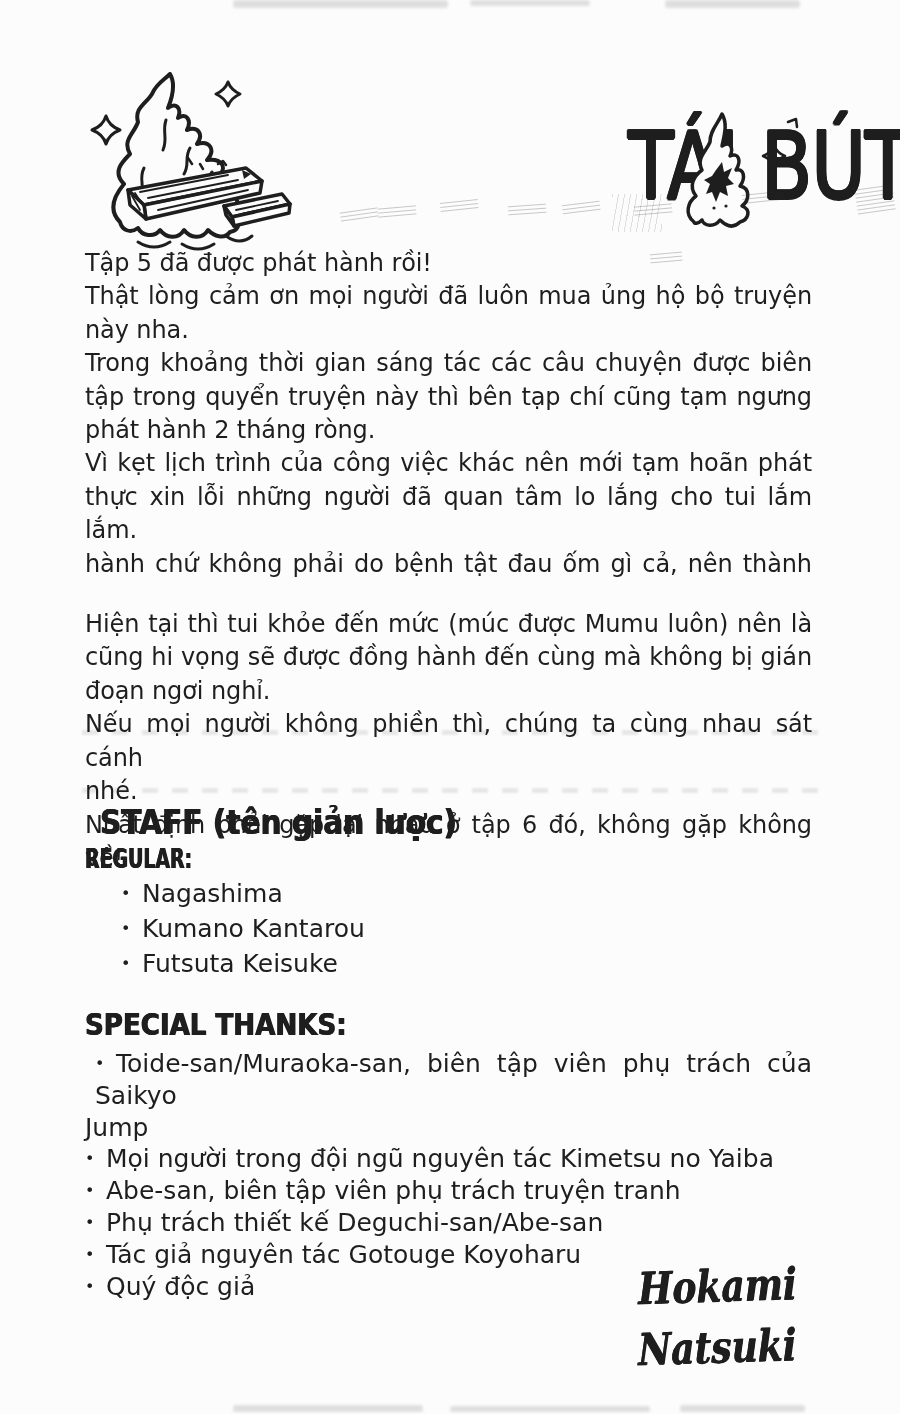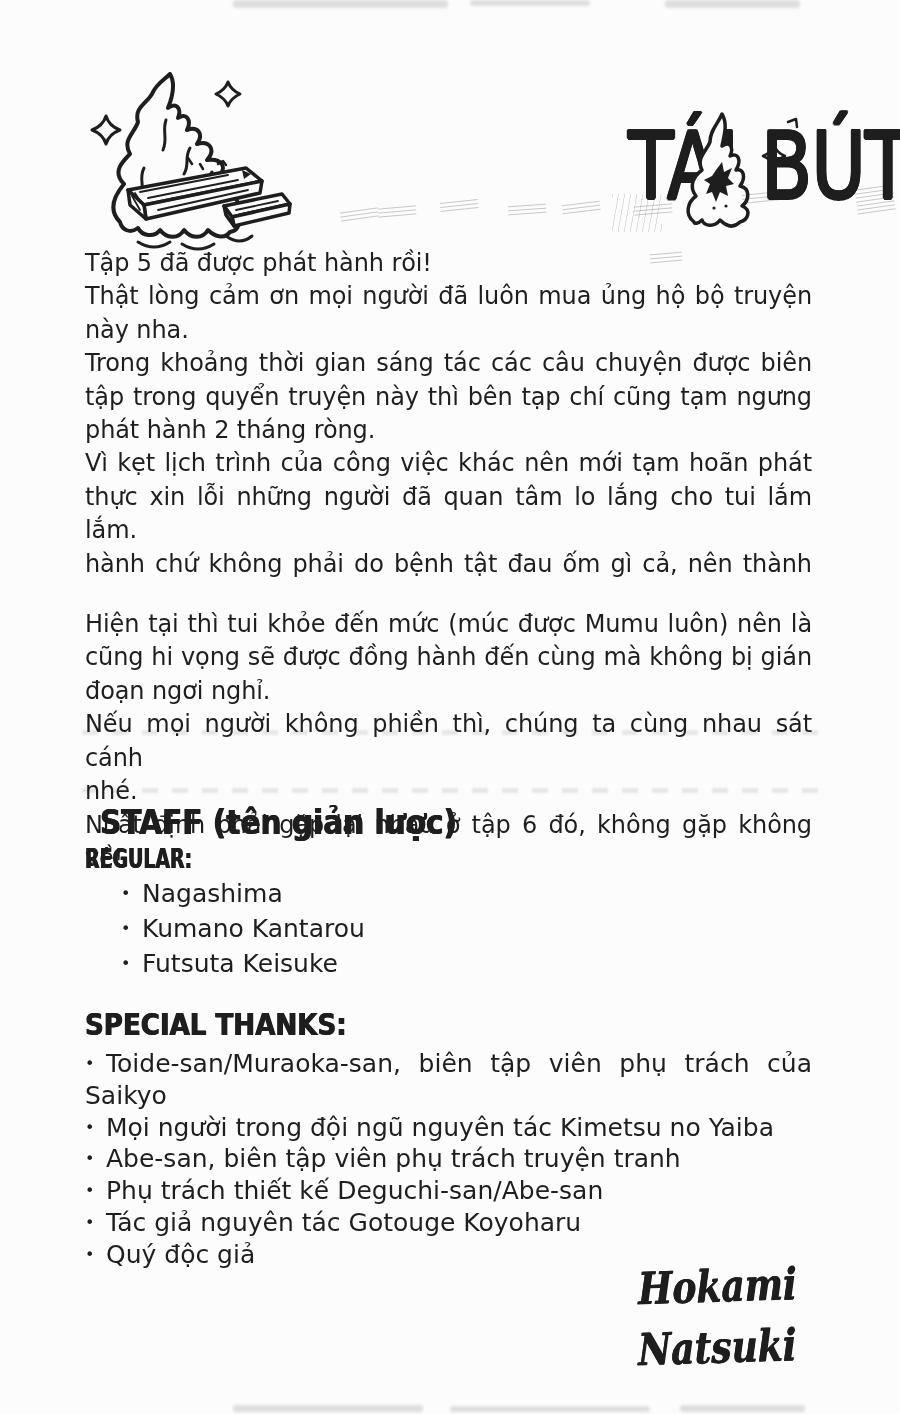--- a/index.html
+++ b/index.html
@@ -58,21 +58,21 @@
   #staff-heading{left:100px;top:802px;font-size:34px;line-height:40px;text-align:center;}
   #staff-heading .hd-inner{transform:scaleX(.87);}
   #regular-label{left:85px;top:842px;font-size:27px;line-height:34px;}
   #regular-label .hd-inner{transform:scaleX(.70);}
   #staff-list{left:85px;top:876px;width:727px;font-size:25px;margin-left:36px;}
   #staff-list .li{line-height:35px;}
   #thanks-heading{left:85px;top:1005px;font-size:30px;line-height:40px;}
   #thanks-heading .hd-inner{transform:scaleX(.87);}
   #thanks-list{left:85px;top:1048px;width:727px;font-size:25px;}
   #thanks-list .li{line-height:31.8px;}
-  .li.j{text-align:justify;text-align-last:justify;}
+  .li.j{text-align:justify;text-align-last:justify;margin-left:10px;}
   .blt{display:inline-block;width:21px;font-size:16px;vertical-align:3px;}
 
   
   #signature{
     left:638px;top:1258px;width:230px;
     font-family:"DejaVu Serif",serif;font-style:italic;font-weight:bold;
     font-size:44px;line-height:61px;
   }
   #signature .sig-line{display:inline-block;transform:scaleX(.82) rotate(-1.5deg);transform-origin:0 50%;
     text-shadow:.8px 0 0,0 .5px 0;}
@@ -195,20 +195,21 @@
 <div id="staff-list" class="abs">
   <div class="li"><span class="blt">•</span><span>Nagashima</span></div>
   <div class="li"><span class="blt">•</span><span>Kumano Kantarou</span></div>
   <div class="li"><span class="blt">•</span><span>Futsuta Keisuke</span></div>
 </div>
 
 <div id="thanks-heading" class="abs hd"><span class="hd-inner">SPECIAL THANKS:</span></div>
 
 <div id="thanks-list" class="abs">
   <div class="li j"><span class="blt">•</span><span>Toide-san/Muraoka-san, biên tập viên phụ trách của Saikyo</span></div>
+  <div class="li"><span>Jump</span></div>
   <div class="li"><span class="blt">•</span><span>Mọi người trong đội ngũ nguyên tác Kimetsu no Yaiba</span></div>
   <div class="li"><span class="blt">•</span><span>Abe-san, biên tập viên phụ trách truyện tranh</span></div>
   <div class="li"><span class="blt">•</span><span>Phụ trách thiết kế Deguchi-san/Abe-san</span></div>
   <div class="li"><span class="blt">•</span><span>Tác giả nguyên tác Gotouge Koyoharu</span></div>
   <div class="li"><span class="blt">•</span><span>Quý độc giả</span></div>
 </div>
 
 <div id="signature" class="abs">
   <div><span class="sig-line">Hokami</span></div>
   <div><span class="sig-line">Natsuki</span></div>

